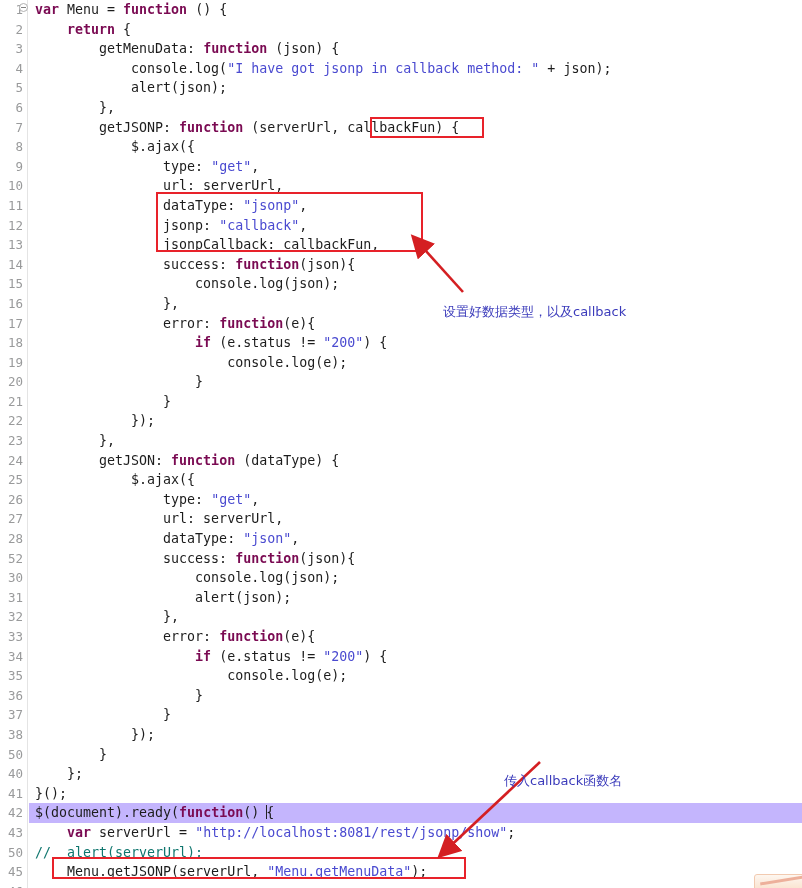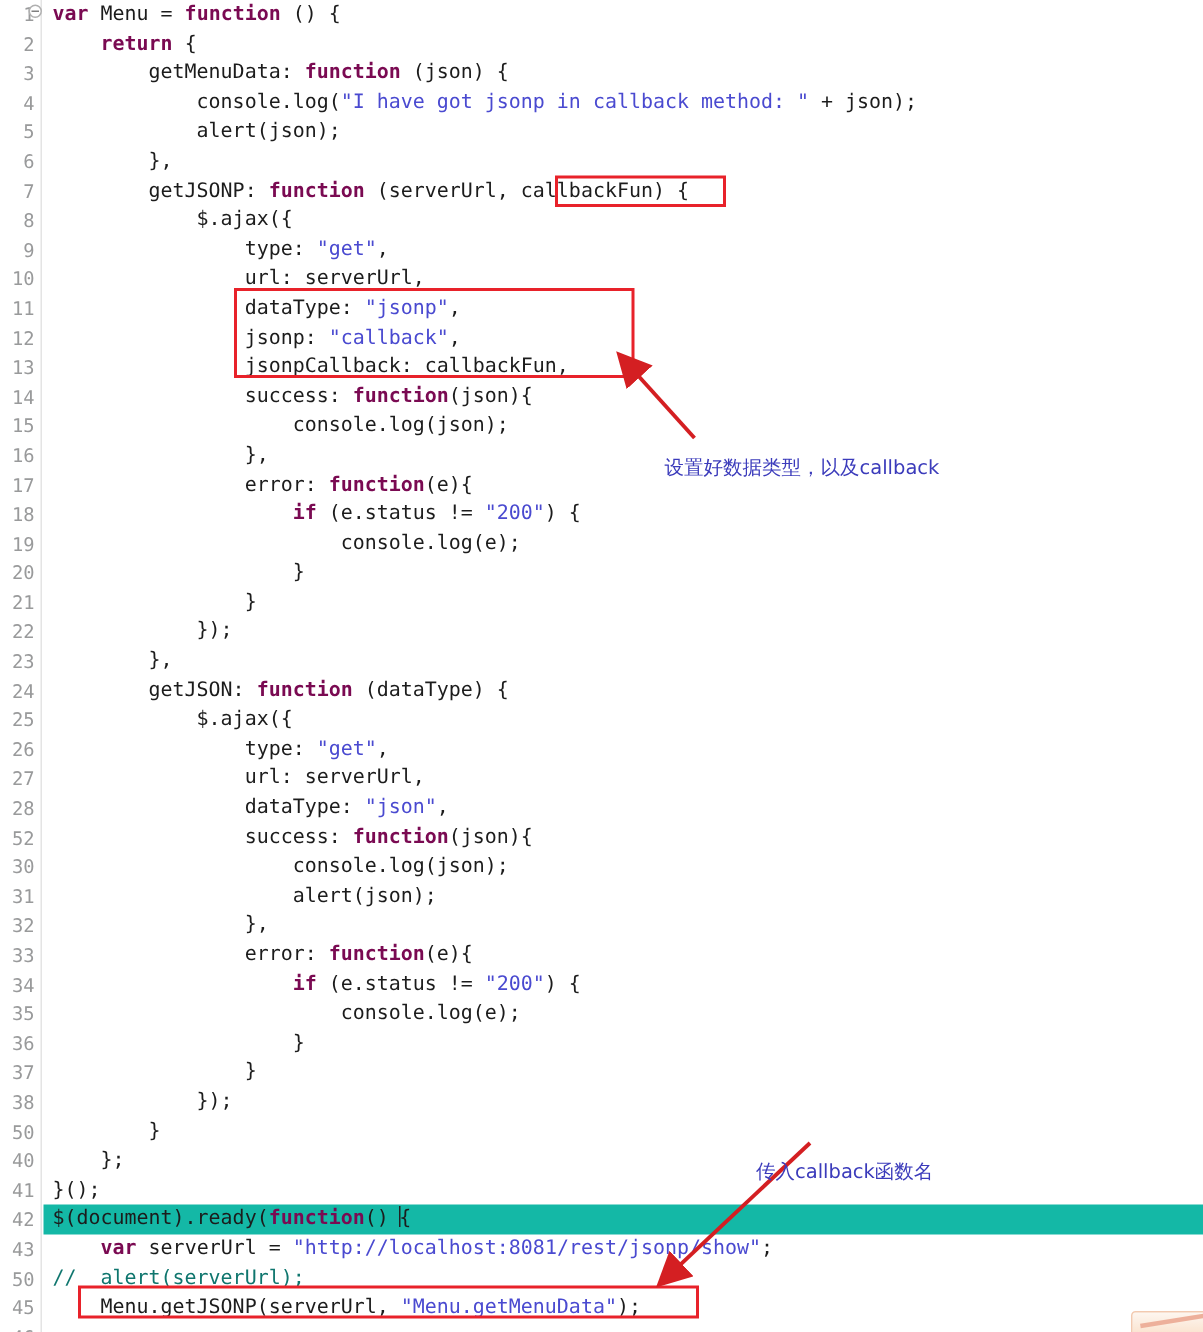--- a/index.html
+++ b/index.html
@@ -72,21 +72,21 @@
     line-height: 19.6px;
     font-family: "DejaVu Sans Mono", monospace;
     font-size: 13.3px;
     color: #1c1c1c;
     white-space: pre;
     padding-left: 6px;
     box-sizing: border-box;
     position: relative;
   }
   .code-line.highlight {
-    background: #14b8a6;
+    background: #c4b5fd;
   }
   .kw   { color: #7a0a52; font-weight: bold; }
   .str  { color: #4a4ad0; }
   .cmt  { color: #0f766e; }
   .caret {
     display: inline-block;
     width: 0;
     border-left: 1px solid #222;
     height: 14px;
     vertical-align: -2px;

